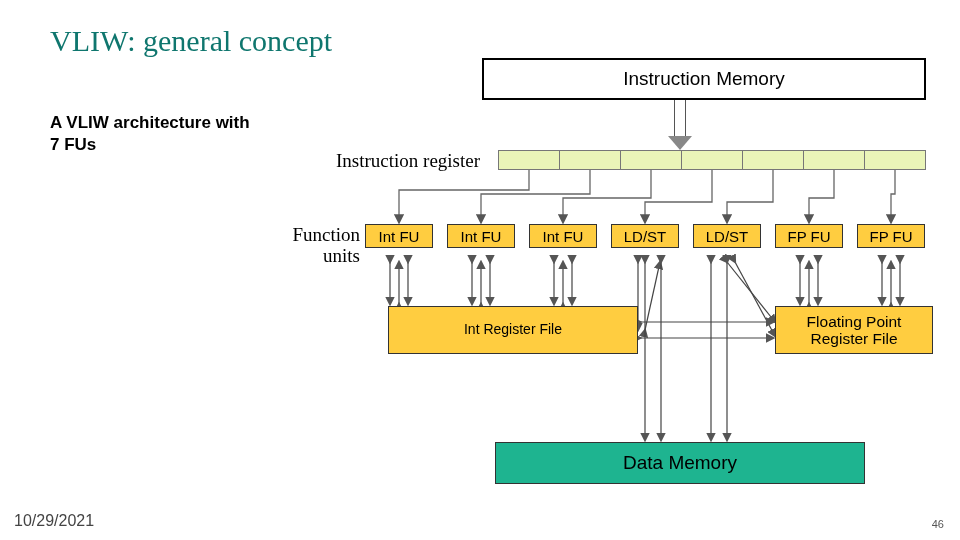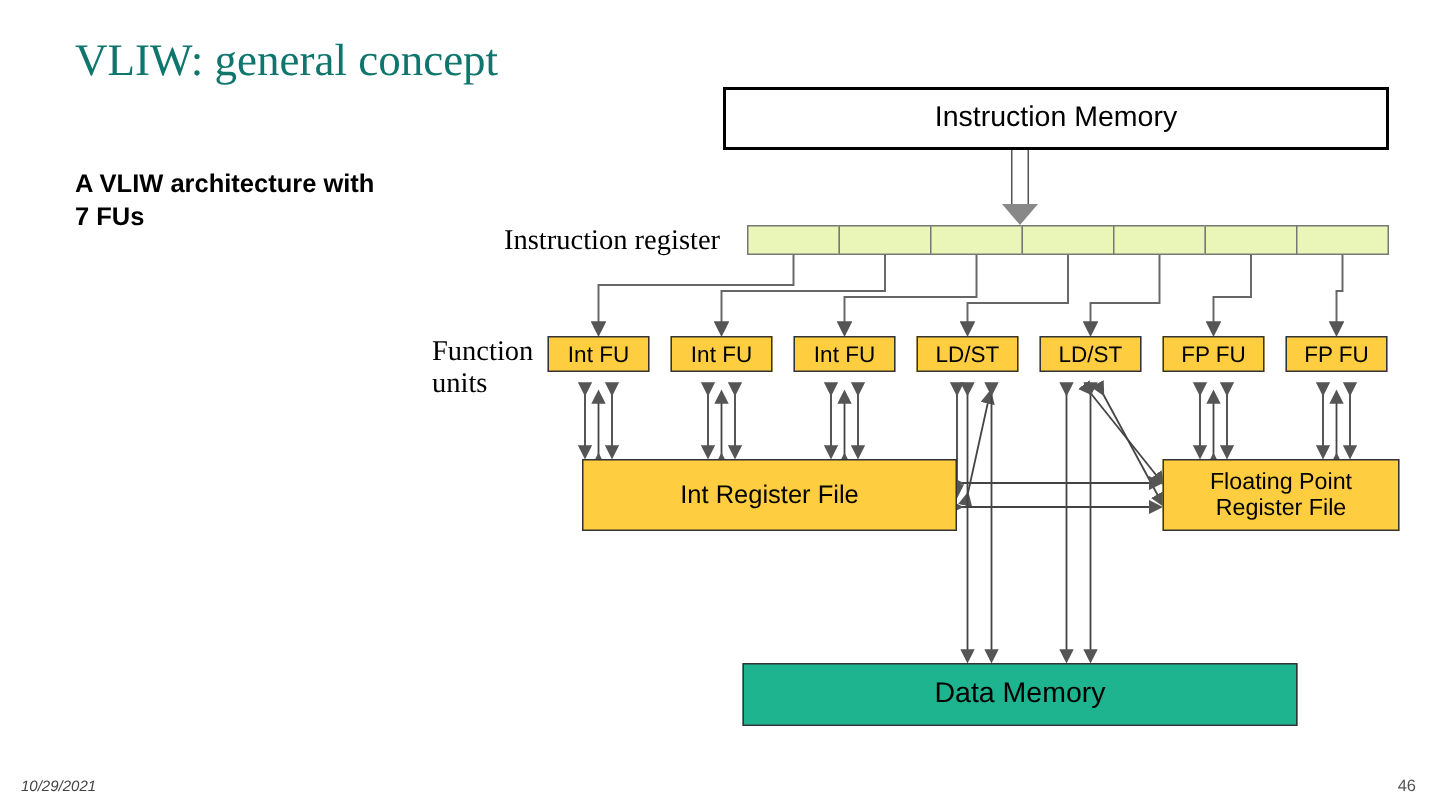--- a/index.html
+++ b/index.html
@@ -85,21 +85,21 @@
     width: 62px;
     height: 20px;
     background: #eaf5b8;
     border: 1px solid #777;
     margin-right: -1px;
   }
   .fu-label {
     position: absolute;
     top: 225px;
     left: 288px;
-    text-align: left;
+    text-align: right;
     font-family: "Times New Roman", serif;
     font-size: 19px;
     line-height: 1.1;
     width: 72px;
   }
   .fu-row {
     position: absolute;
     top: 224px;
     left: 365px;
     display: flex;
@@ -116,21 +116,21 @@
     margin-right: 14px;
   }
   .regfile {
     position: absolute;
     height: 48px;
     background: #ffcd40;
     border: 1.5px solid #333;
     display: flex;
     align-items: center;
     justify-content: center;
-    font-size: 17px;
+    font-size: 14px;
     text-align: center;
     line-height: 1.1;
   }
   .int-rf { top: 306px; left: 388px; width: 250px; }
   .fp-rf  { top: 306px; left: 775px; width: 158px; font-size: 15.5px; flex-direction: column; }
   .data-mem {
     position: absolute;
     top: 442px;
     left: 495px;
     width: 370px;
@@ -139,22 +139,21 @@
     border: 1.5px solid #333;
     display: flex;
     align-items: center;
     justify-content: center;
     font-size: 19px;
   }
   .footer-date {
     position: absolute;
     bottom: 10px;
     left: 14px;
-    font-size: 10px;
-    font-style: italic;
+    font-size: 16px;
     color: #444;
   }
   .footer-page {
     position: absolute;
     bottom: 10px;
     right: 16px;
     font-size: 11px;
     color: #555;
   }
   svg.conn {

